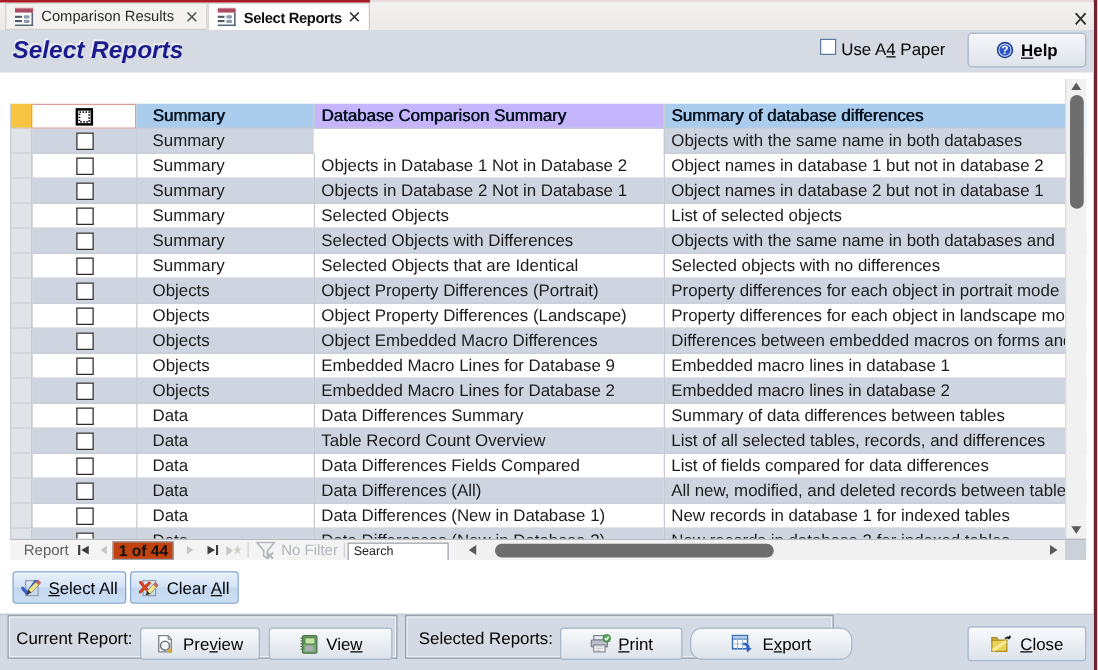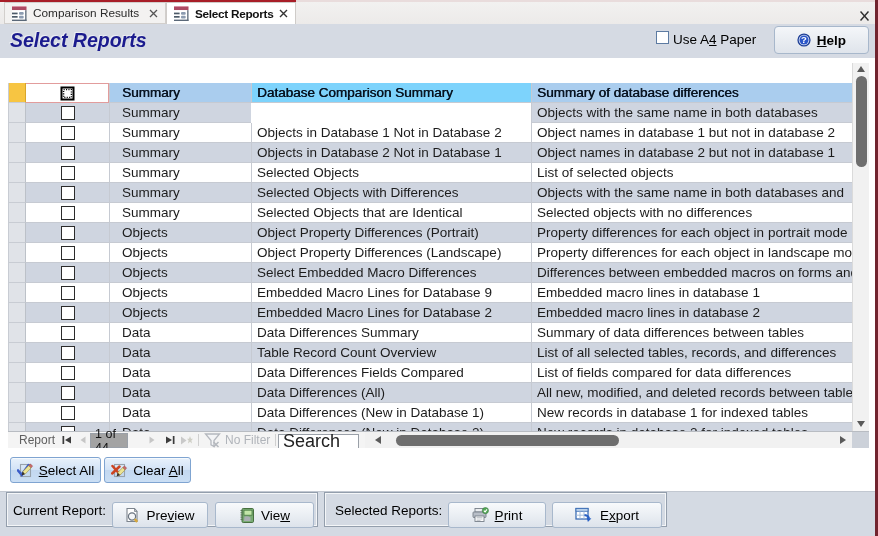--- a/index.html
+++ b/index.html
@@ -54,22 +54,22 @@
 
 #vsb { left:844px; top:0; width:17px; height:368px; background:#f1f1f1; border-left:1px solid #dadada; }
 #vthumb { position:absolute; left:3px; top:13px; width:11px; height:91px; background:#6e6e6e; border-radius:5.5px; }
 .vup { position:absolute; left:4px; top:2.5px; width:0; height:0; border-left:4.5px solid transparent; border-right:4.5px solid transparent; border-bottom:6px solid #5a5a5a; }
 .vdn { position:absolute; left:4px; bottom:4px; width:0; height:0; border-left:4.5px solid transparent; border-right:4.5px solid transparent; border-top:6px solid #5a5a5a; }
 
 
 #nav { left:0px; top:368px; width:844px; height:17px; background:#f4f4f4; border-top:1px solid #b8bcc2; font-size:12px; color:#606060; }
 #corner { left:844px; top:368px; width:17px; height:17px; background:#ccd1d9; border-top:1px solid #b8bcc2; }
 .nitem { position:absolute; top:0; height:16px; display:flex; align-items:center; }
-#recbox { position:absolute; left:82px; top:1px; width:38px; height:15px; background:#a3a3a3; border:1px solid #9aa0a8; font-size:12.5px; color:#111; padding-left:4px; display:flex; align-items:center; }
-#searchbox { position:absolute; left:270px; top:2px; width:81px; height:15px; background:#fff; border:1px solid #9aa0a8; font-size:18px; color:#222; padding-left:4px; display:flex; align-items:center; }
+#recbox { position:absolute; left:82px; top:1px; width:49px; height:15px; background:#c2410c; border:1px solid #9aa0a8; font-size:12.5px; color:#111; padding-left:4px; display:flex; align-items:center;font-weight:bold; }
+#searchbox { position:absolute; left:270px; top:2px; width:81px; height:15px; background:#fff; border:1px solid #9aa0a8; font-size:10px; color:#222; padding-left:4px; display:flex; align-items:center; }
 #hsb { position:absolute; left:357px; top:0; width:487px; height:16px; background:#f1f1f1; }
 #hthumb { position:absolute; left:31px; top:2.5px; width:223px; height:11px; background:#6e6e6e; border-radius:5.5px; }
 .hl { position:absolute; left:10px; top:4px; width:0; height:0; border-top:4.5px solid transparent; border-bottom:4.5px solid transparent; border-right:6px solid #5a5a5a; }
 .hr { position:absolute; right:6px; top:4px; width:0; height:0; border-top:4.5px solid transparent; border-bottom:4.5px solid transparent; border-left:6px solid #5a5a5a; }
 
 
 .bluebtn { position:absolute; border:1px solid #7fa4d1; border-radius:3px; background:linear-gradient(#e8f1fb 0%,#d3e3f6 48%,#c3d8f0 52%,#cadeF4 100%); box-shadow:inset 0 1px 0 #f6fafd; display:flex; align-items:center; justify-content:center; font-size:13.5px; color:#000; }
 .bluebtn svg { margin-right:5px; }
 #selall { left:10px; top:457px; width:91px; height:26px; }
 #clrall { left:104px; top:457px; width:87px; height:26px; }
@@ -146,21 +146,21 @@
   <div id="rows">
       <div class="row" style="top:20px">
       <div class="rc sel" style="background:#f7c542;border-right:1px solid #d8a62a;"></div>
       <div class="rc cb" style="background:#fff; border:1px solid #e29c9c; border-left:none;">
           <svg width="15" height="15" viewBox="0 0 15 15">
             <rect x="1.5" y="1.5" width="12" height="12" fill="#fff" stroke="#000" stroke-width="2"></rect>
             <rect x="3.6" y="3.6" width="7.8" height="7.8" fill="none" stroke="#000" stroke-width="1.4" stroke-dasharray="1.1 1.3"></rect>
           </svg>
         </div>
       <div class="rc cat" style="background:#aacdee;color:#081320;text-shadow:0.5px 0 0 #081320;">Summary</div>
-      <div class="rc rpt" style="background:#7dd3fc;color:#081320;text-shadow:0.5px 0 0 #081320;">Database Comparison Summary</div>
+      <div class="rc rpt" style="background:#c4b5fd;color:#081320;text-shadow:0.5px 0 0 #081320;">Database Comparison Summary</div>
       <div class="rc dsc" style="background:#aacdee;color:#081320;text-shadow:0.5px 0 0 #081320;">Summary of database differences</div>
     </div>
       <div class="row alt" style="top:40px">
       <div class="rc sel"></div>
       <div class="rc cb">
           <span class="chk"></span>
         </div>
       <div class="rc cat">Summary</div>
       <div class="rc dsc">Objects with the same name in both databases</div>
     </div>
@@ -226,21 +226,21 @@
       <div class="rc cat">Objects</div>
       <div class="rc rpt">Object Property Differences (Landscape)</div>
       <div class="rc dsc">Property differences for each object in landscape mode</div>
     </div>
       <div class="row alt" style="top:200px">
       <div class="rc sel"></div>
       <div class="rc cb">
           <span class="chk"></span>
         </div>
       <div class="rc cat">Objects</div>
-      <div class="rc rpt">Select Embedded Macro Differences</div>
+      <div class="rc rpt">Object Embedded Macro Differences</div>
       <div class="rc dsc">Differences between embedded macros on forms and</div>
     </div>
       <div class="row" style="top:220px">
       <div class="rc sel"></div>
       <div class="rc cb">
           <span class="chk"></span>
         </div>
       <div class="rc cat">Objects</div>
       <div class="rc rpt">Embedded Macro Lines for Database 9</div>
       <div class="rc dsc">Embedded macro lines in database 1</div>
@@ -405,24 +405,33 @@
         <svg width="17" height="16" viewBox="0 0 17 16">
           <rect x="3" y="1.5" width="9" height="3.5" fill="#eceef1" stroke="#767e88" stroke-width="0.9"></rect>
           <rect x="1" y="5" width="13" height="5.5" rx="0.8" fill="#b9bfc8" stroke="#767e88" stroke-width="0.9"></rect>
           <rect x="3" y="9" width="9" height="5.5" fill="#fff" stroke="#767e88" stroke-width="0.9"></rect>
           <path d="M4.5 10.5 L10.5 10.5 M4.5 12 L10.5 12 M4.5 13.5 L8.5 13.5" stroke="#b8bdc4" stroke-width="0.8"></path>
           <circle cx="13.4" cy="3.6" r="3.1" fill="#54a858" stroke="#3c7a40" stroke-width="0.6"></circle>
           <path d="M11.9 3.6 L13.1 4.8 L15 2.4" stroke="#fff" stroke-width="1.1" fill="none"></path>
         </svg>
         <span><u>P</u>rint</span>
       </div>
-    <div class="graybtn" style="left:227px; width:110px;">
+    <div class="graybtn" style="left:227px; width:130px;border-radius:10px;">
         <svg width="19" height="16" viewBox="0 0 19 16">
           <rect x="1" y="1.5" width="12" height="10.5" fill="#fff" stroke="#3c6eb5" stroke-width="1.3"></rect>
           <rect x="1" y="1.5" width="12" height="2.8" fill="#b8d0ea" stroke="#3c6eb5" stroke-width="0.8"></rect>
           <path d="M5 4.3 L5 12 M9 4.3 L9 12 M1 8.2 L13 8.2" stroke="#9db8d8" stroke-width="0.9"></path>
           <path d="M9.5 8 Q13.2 8.4 13.9 11.2" fill="none" stroke="#2b62c4" stroke-width="2.2"></path>
           <path d="M11.6 10.6 L16.4 11.6 L12.9 14.9 Z" fill="#2b62c4"></path>
         </svg>
         <span>E<u>x</u>port</span>
       </div>
   </div>
+  <div class="graybtn" id="closebtn" style="left:774px; width:95px; height:28px; top:9px;">
+      <svg width="18" height="16" viewBox="0 0 18 16">
+        <path d="M1.5 5 L1.5 14 L13.5 14 L13.5 5 Z" fill="#e8d44e" stroke="#ac8b28" stroke-width="1"></path>
+        <path d="M1.5 5 L1.5 3 L5.5 3 L6.5 5 Z" fill="#d9bc3c" stroke="#ac8b28" stroke-width="1"></path>
+        <path d="M2 13.5 L13 6" stroke="#f4ea9a" stroke-width="2.5"></path>
+        <path d="M12 4 C13.5 2.5 15 2.5 16 3.5 M16 3.5 L15.8 1.5 M16 3.5 L14 3.7" stroke="#1a1a1a" stroke-width="1.3" fill="none"></path>
+      </svg>
+      <span><u>C</u>lose</span>
+    </div>
 </div>
 
 </body></html>

